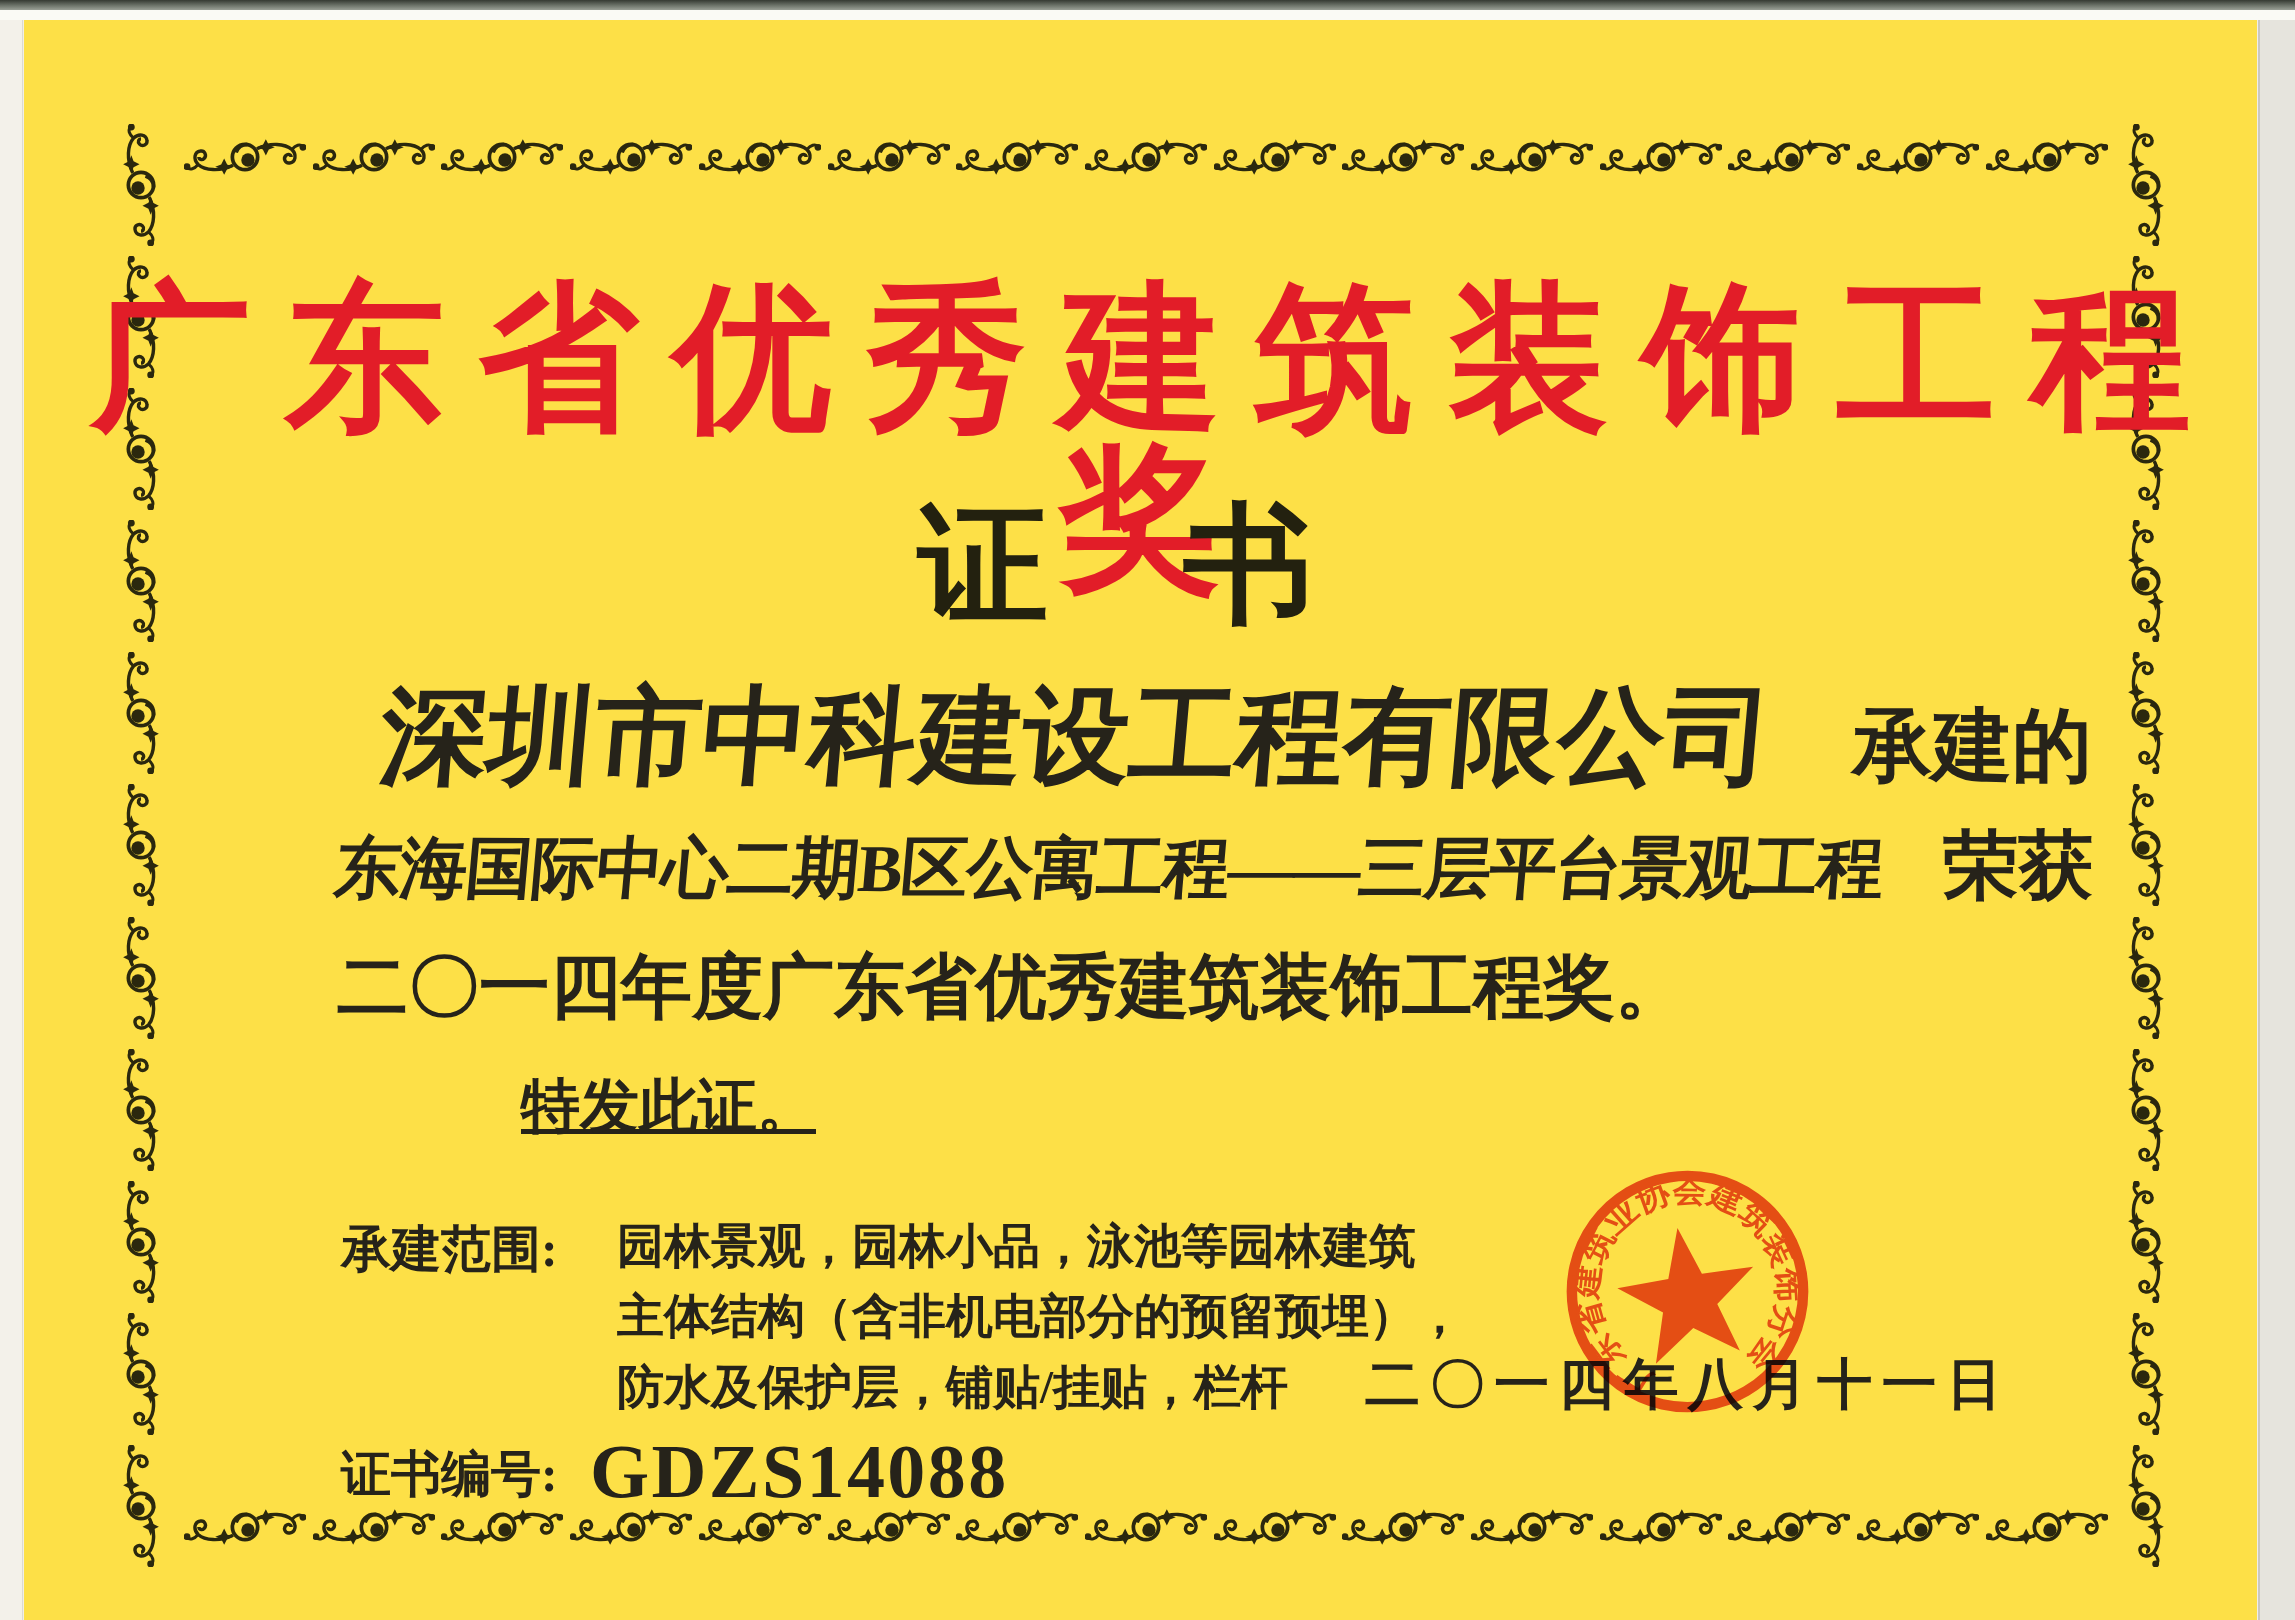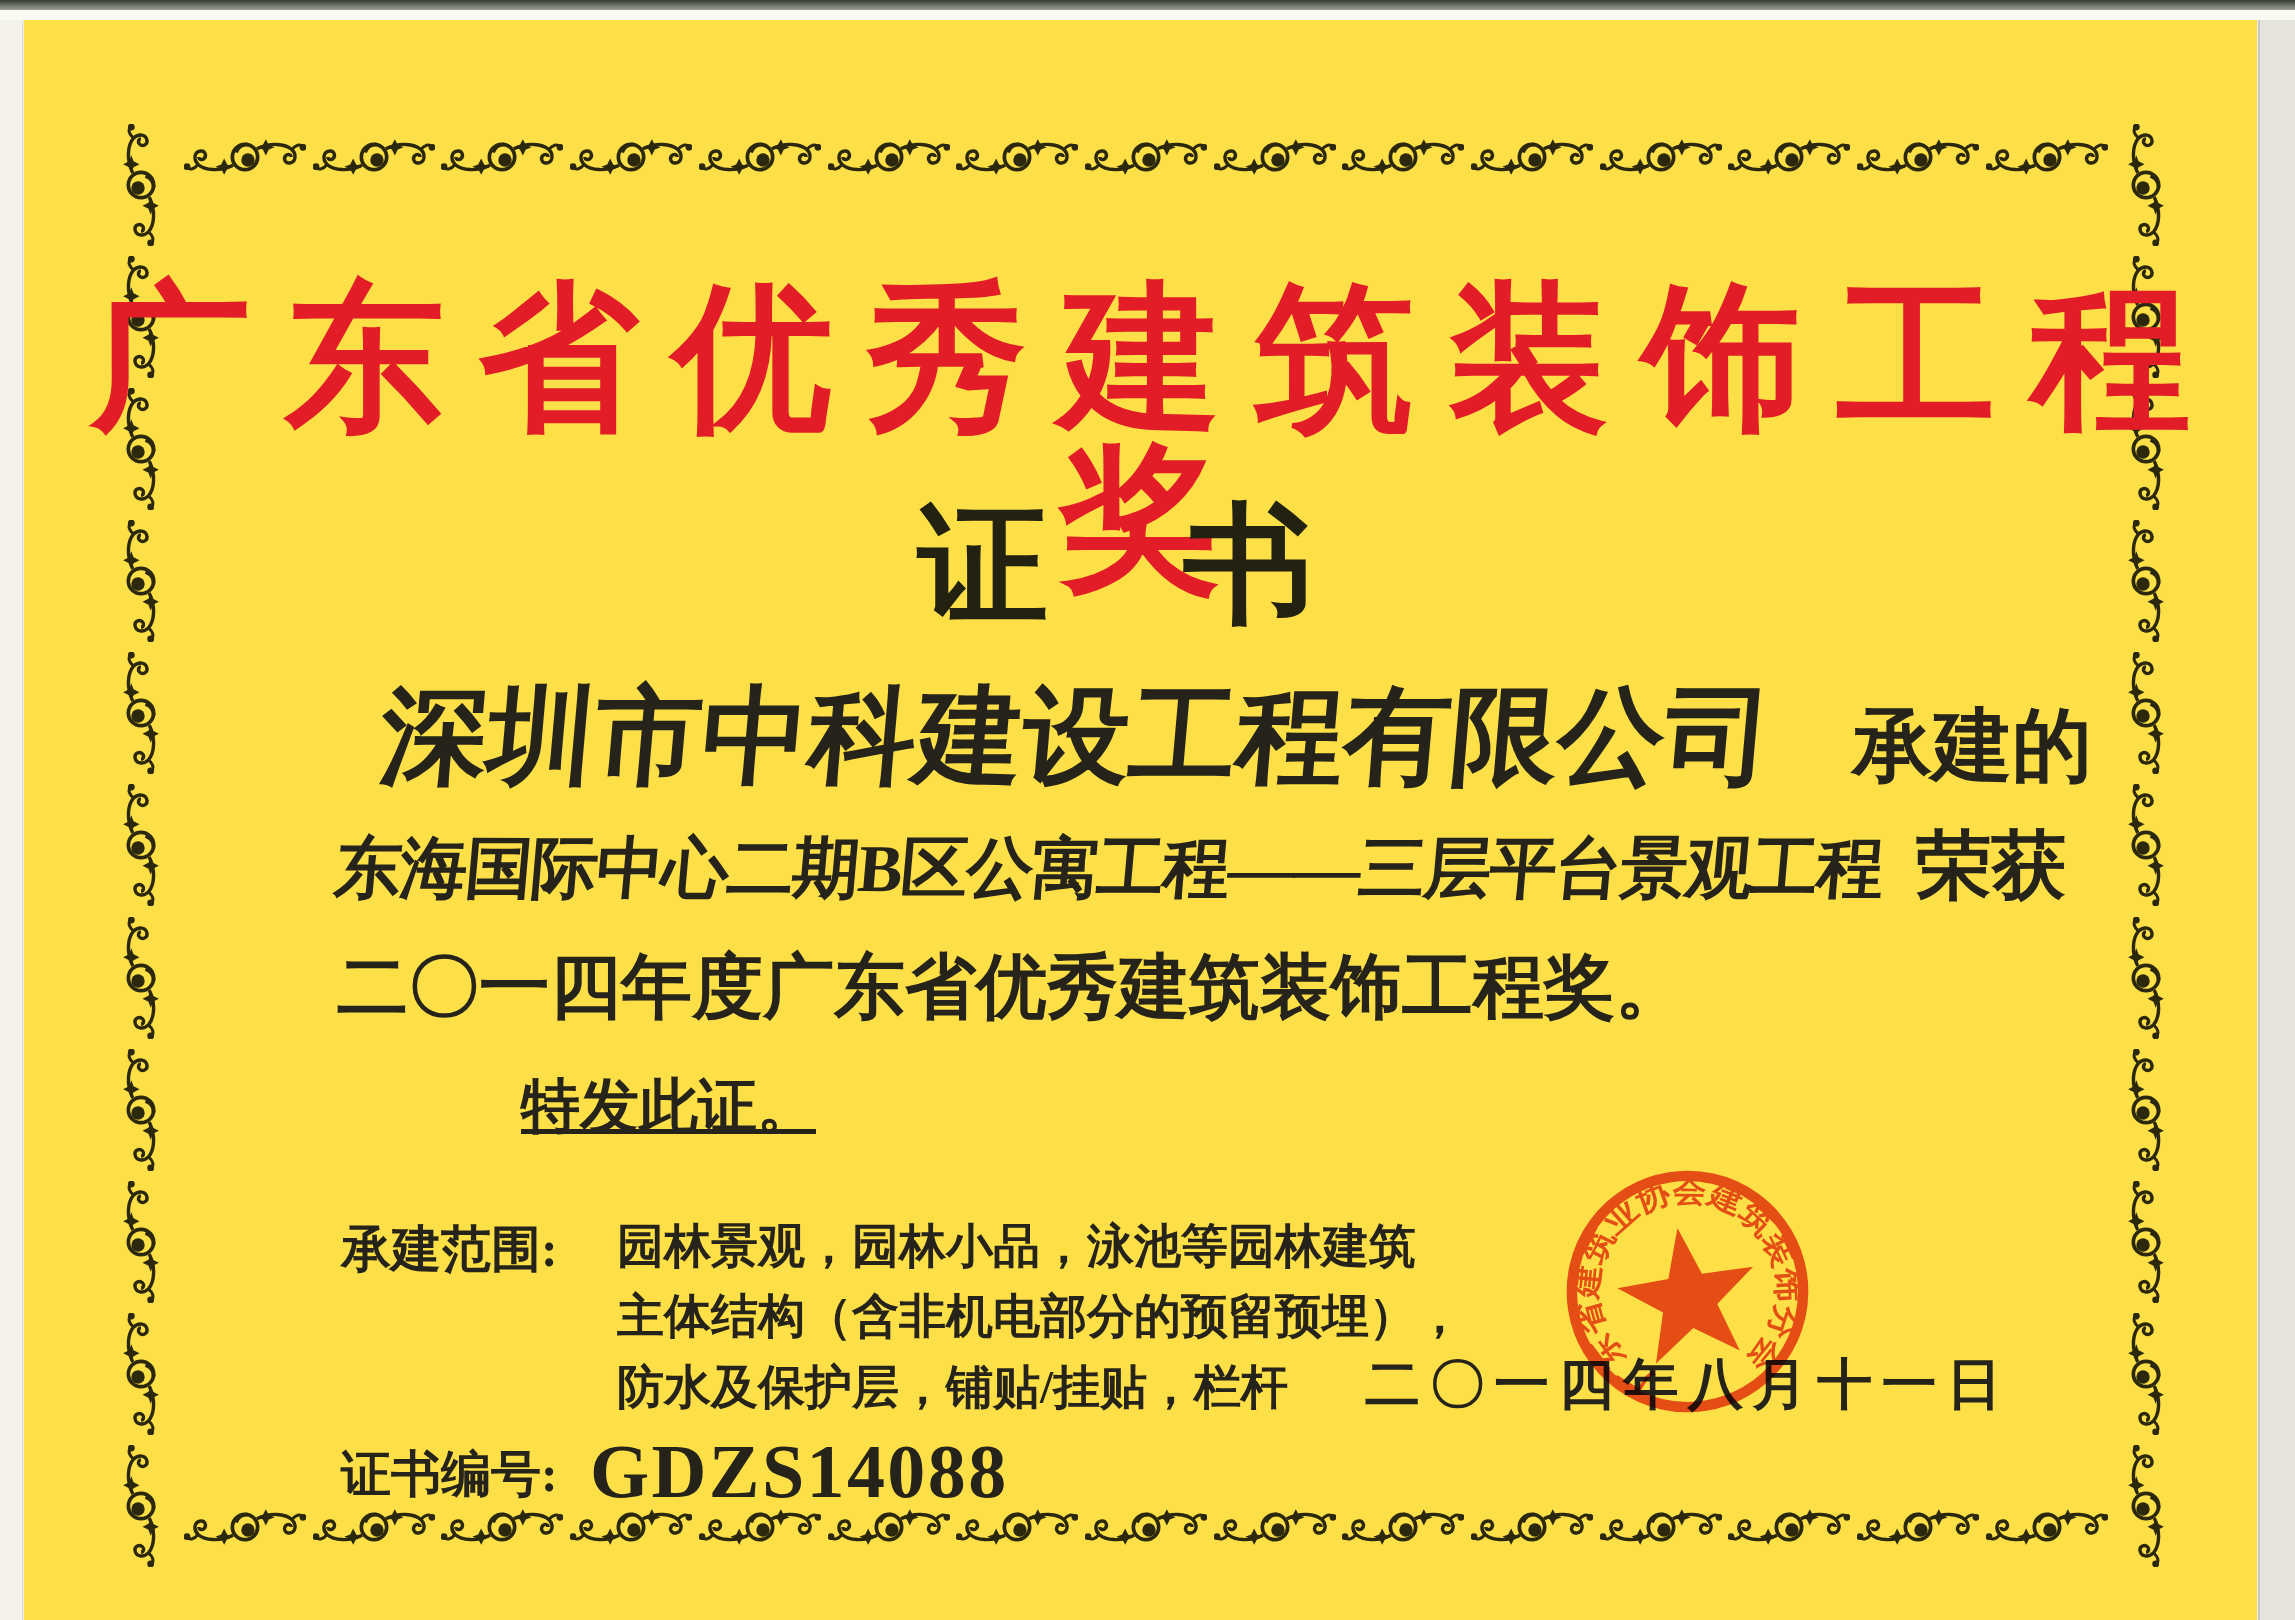--- a/index.html
+++ b/index.html
@@ -31,21 +31,21 @@
          font-size:160px;letter-spacing:34px;padding-left:34px;box-sizing:border-box;color:#e21d28;}
   .zhengshu{top:479px;font-family:"Liberation Sans",sans-serif;font-weight:bold;
          font-size:130px;letter-spacing:135px;padding-left:85px;box-sizing:border-box;color:#23210f;}
   .line{position:absolute;line-height:1;white-space:nowrap;}
   .company{left:357px;top:664px;}
   .script{font-family:"Liberation Serif",serif;font-weight:bold;display:inline-block;transform:skewX(-5deg);}
   .company .script{font-size:107px;}
   .company .suffix{font-size:80px;margin-left:80px;font-weight:bold;}
   .project{left:311px;top:808px;}
   .project .script{font-size:67px;letter-spacing:-1.6px;}
-  .project .suffix{font-size:75px;margin-left:34px;font-weight:bold;}
+  .project .suffix{font-size:75px;margin-left:61px;font-weight:bold;}
   .award{left:313px;top:932px;font-size:71px;font-weight:bold;letter-spacing:0;}
   .issue{left:497px;top:1057px;font-size:59px;font-weight:bold;text-decoration:underline;}
   .scope-label{left:317px;top:1204px;font-size:50px;font-weight:bold;}
   .scope-line{left:593px;font-size:47px;font-weight:bold;}
   .sl0{top:1203px;} .sl1{top:1273px;} .sl2{top:1344px;text-align:center;}
   .certno-label{left:317px;top:1429px;font-size:50px;font-weight:bold;}
   .certno-value{left:566px;top:1413px;font-size:76px;font-weight:bold;letter-spacing:2.4px;font-family:"Liberation Serif",serif;}
   .date{left:1341px;top:1337px;font-size:55px;letter-spacing:9.6px;font-weight:bold;}
   
   .seal{position:absolute;left:1527px;top:1135px;width:273px;height:273px;

